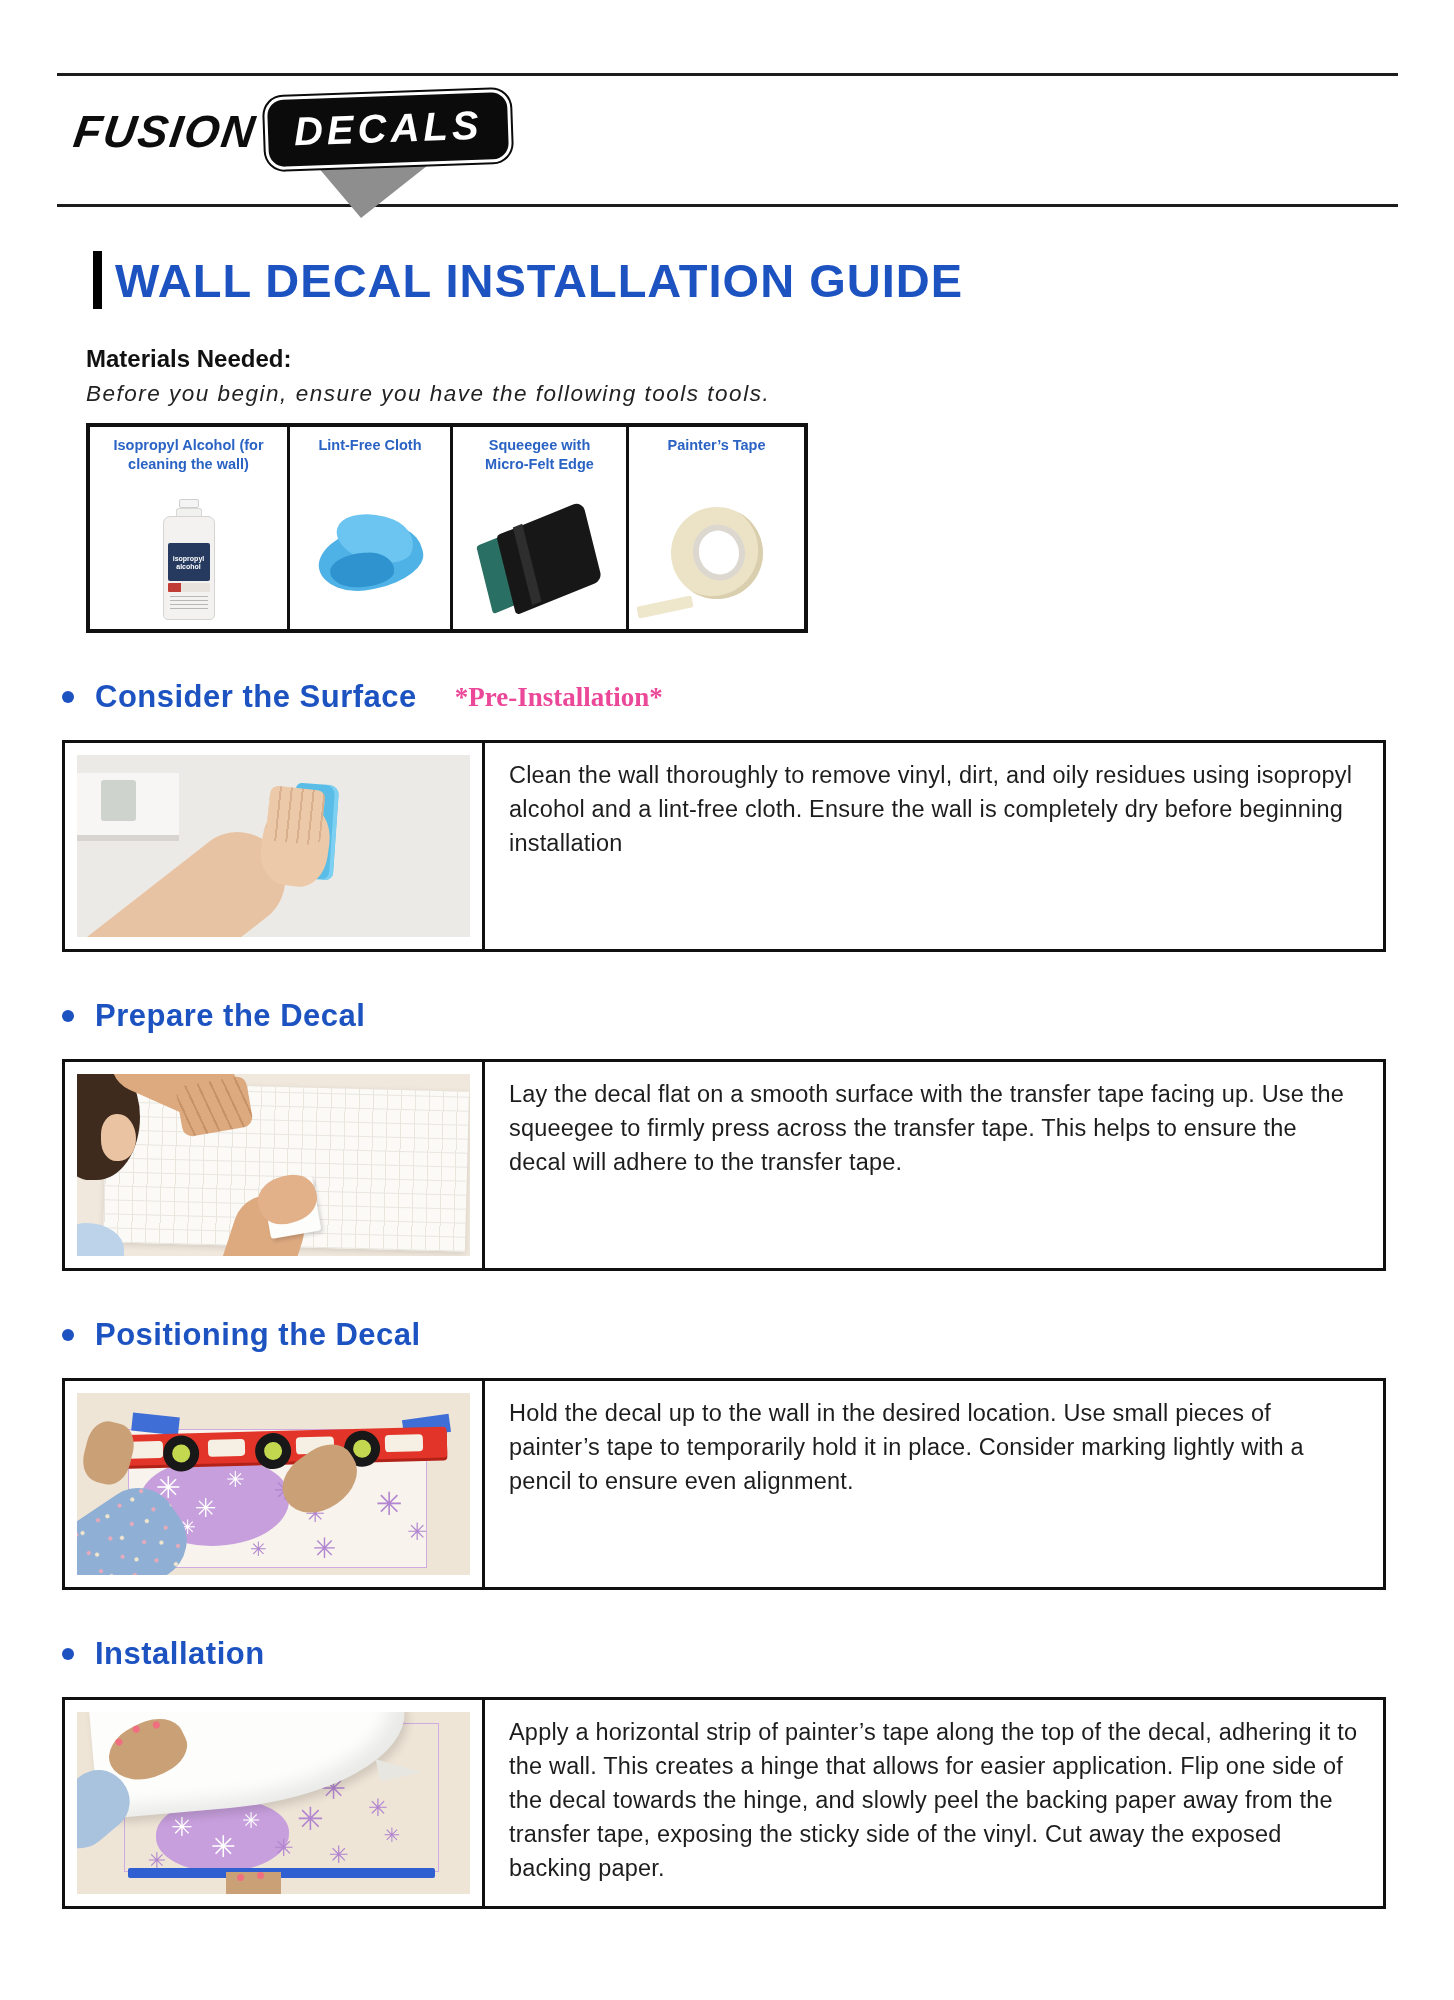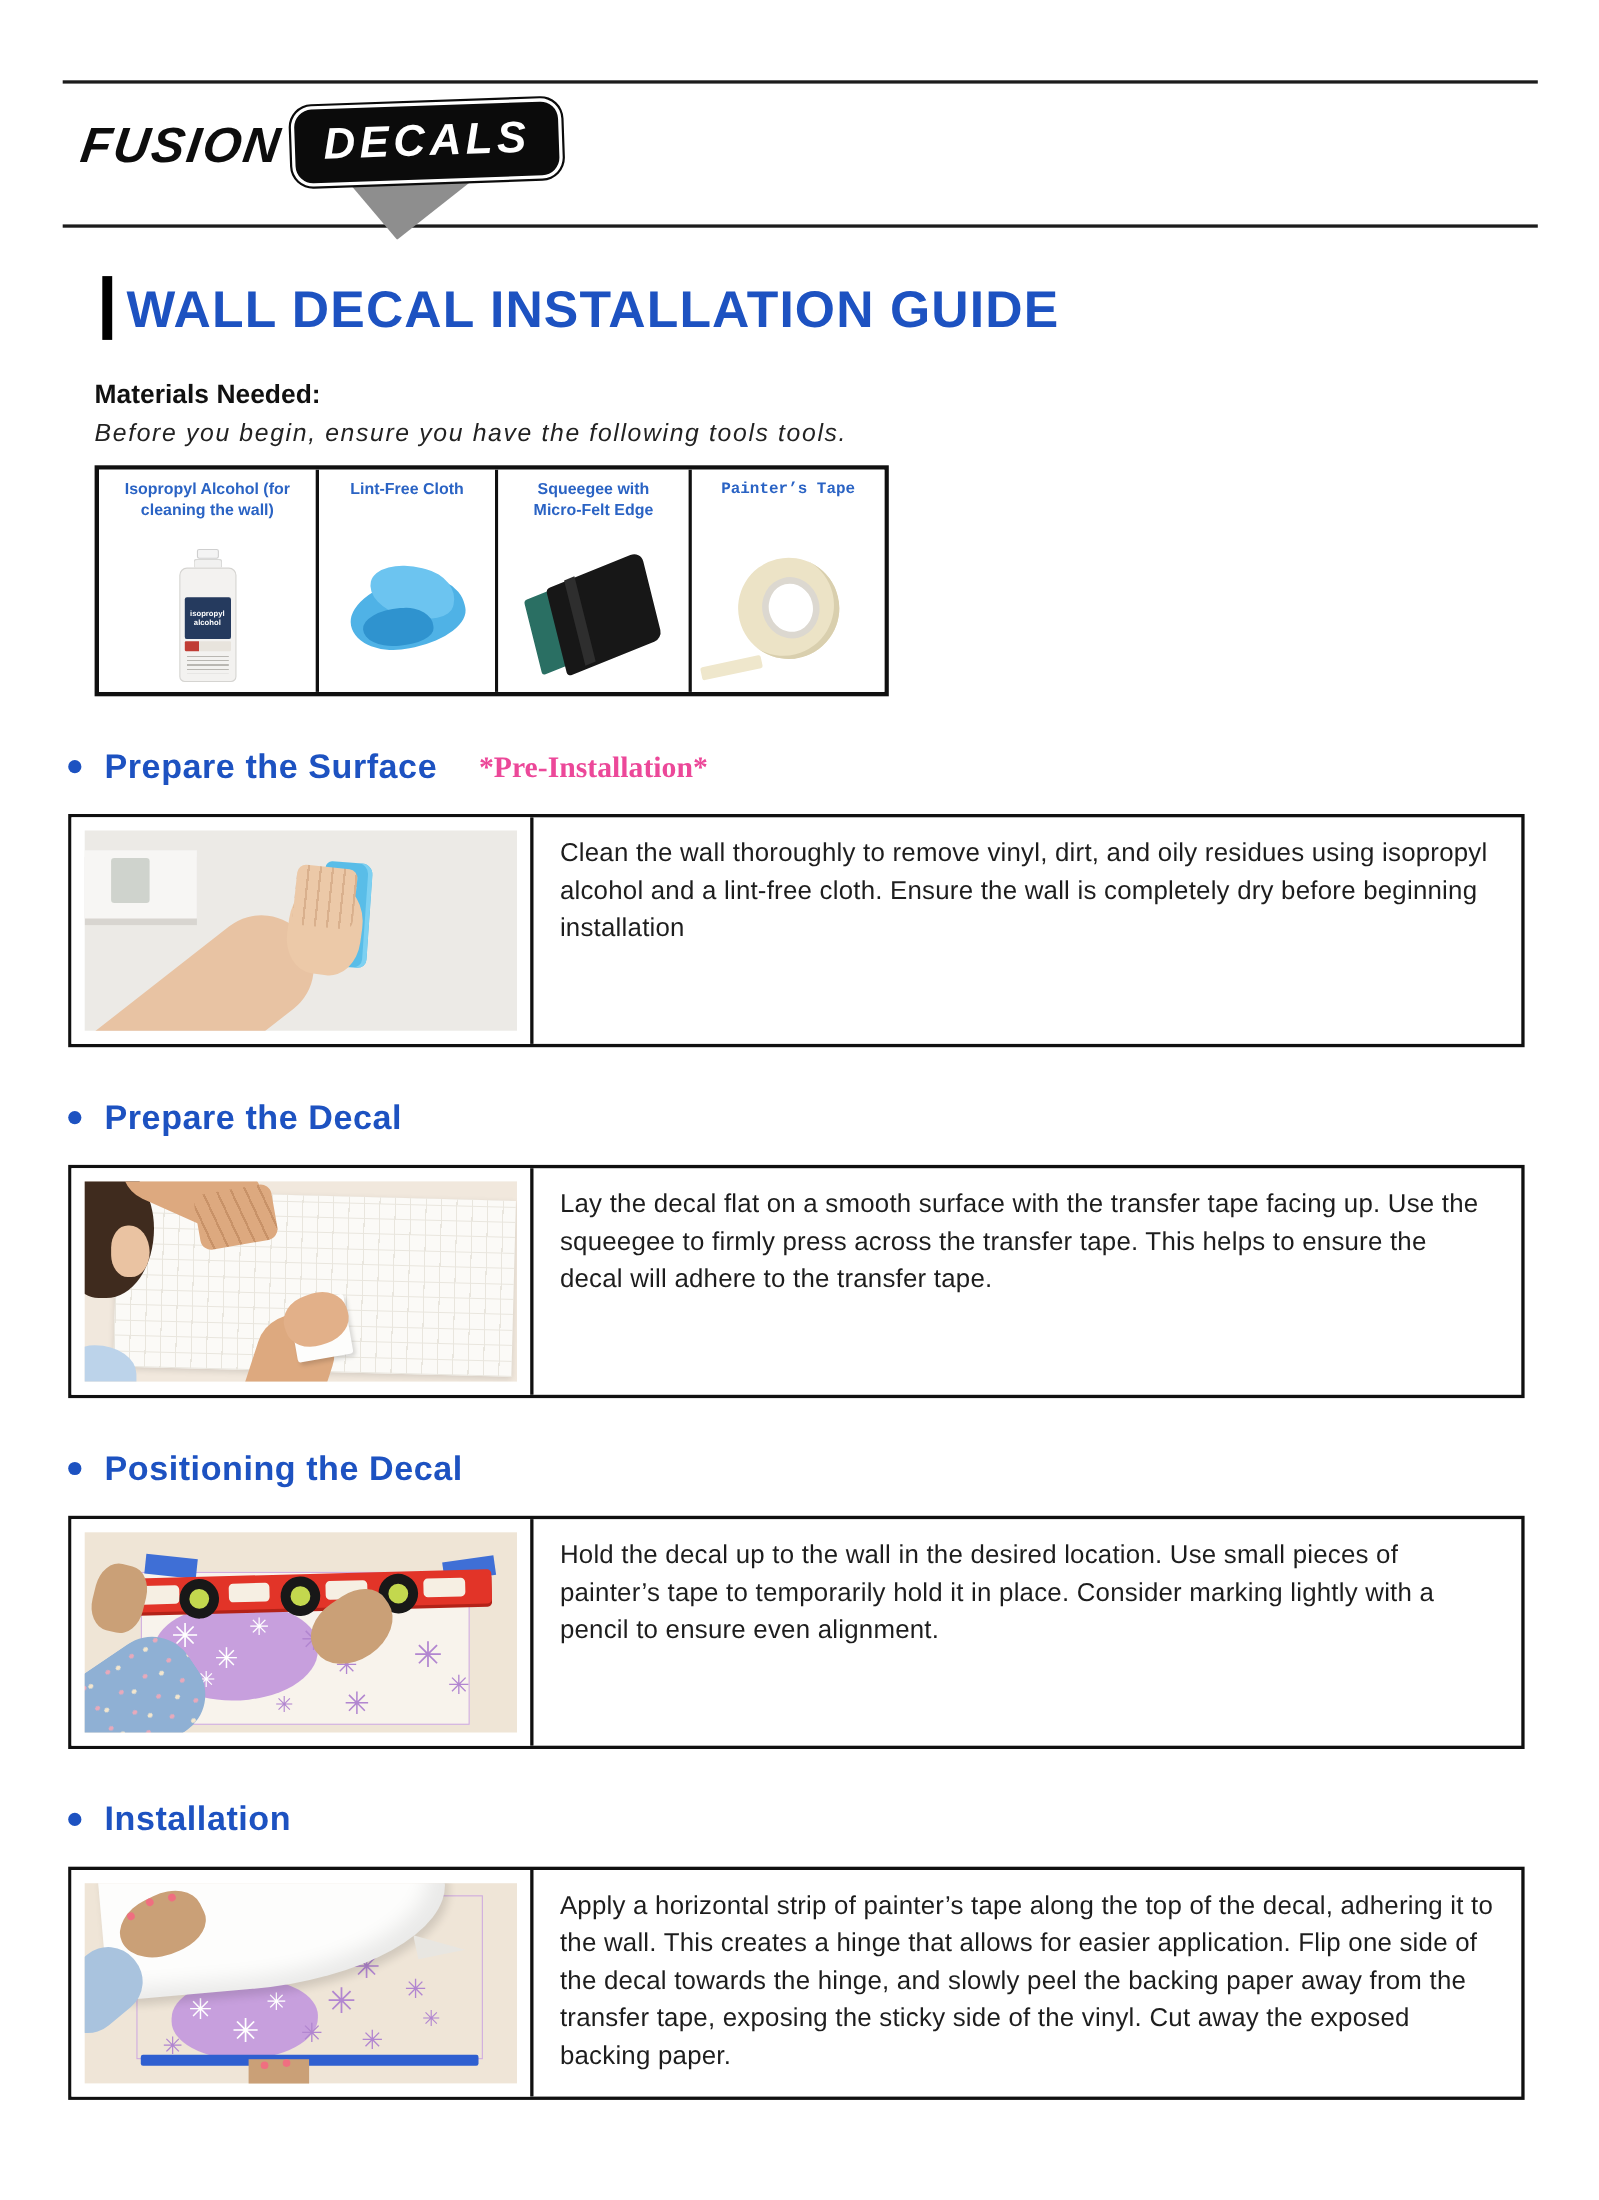--- a/index.html
+++ b/index.html
@@ -27,21 +27,21 @@
   .title-row{display:flex;align-items:center;margin:44px 0 0 62px;padding-left:31px;}
   .title-bar{width:9px;height:58px;background:#000;margin-right:13px;}
   .page-title{font-size:47px;font-weight:800;color:var(--blue);letter-spacing:1px;margin:0;}
 
   
   .materials{margin:36px 0 0 86px;}
   .materials-heading{font-size:24px;font-weight:800;color:#111;}
   .materials-sub{font-size:22.5px;font-style:italic;letter-spacing:1.5px;margin-top:8px;color:#222;}
   .materials-table{display:grid;grid-template-columns:200px 163px 176px 175px;border:4px solid #101010;margin-top:16px;width:722px;background:#fff;}
   .m-cell{border-right:3px solid #101010;display:flex;flex-direction:column;background:#fff;}
-  .m-cell:last-child{border-right:none;font-family:Liberation Mono, monospace;}
+  .m-cell:last-child{border-right:none;}
   .m-label{color:var(--blue-label);font-weight:800;font-size:14.5px;text-align:center;padding:9px 12px 2px;line-height:1.3;min-height:62px;}
   .m-img{height:140px;position:relative;overflow:hidden;}
 
   
   .bottle{position:absolute;left:50%;top:10px;transform:translateX(-50%);width:52px;}
   .bottle-cap{width:20px;height:9px;background:#f4f4f4;border:1px solid #cfcfcf;border-radius:2px;margin:0 auto;}
   .bottle-neck{width:26px;height:8px;background:#f1f1f0;border:1px solid #d8d8d6;border-bottom:none;margin:0 auto;border-radius:3px 3px 0 0;}
   .bottle-body{width:52px;height:104px;background:#f3f2f0;border:1px solid #d5d4d1;border-radius:7px 7px 5px 5px;position:relative;}
   .bottle-label{position:absolute;left:4px;right:4px;top:26px;height:38px;background:#253a5e;border-radius:2px;color:#fff;font-size:7px;font-weight:700;text-align:center;padding-top:12px;line-height:1.2;}
   .bottle-warn{position:absolute;left:4px;right:4px;top:66px;height:9px;background:linear-gradient(90deg,#c03c34 0 30%,#e8e4dd 30% 100%);border-radius:1px;}
@@ -198,21 +198,21 @@
           </div>
           <div class="tape-tail"></div>
         </div>
       </div>
 
     </div>
   </div>
 
   <div class="sec-head">
     <span class="sec-dot"></span>
-    <span class="sec-title">Prepare the Surface</span>
+    <span class="sec-title">Consider the Surface</span>
     <span class="sec-note">*Pre-Installation*</span>
   </div>
   <div class="step-box">
     <div class="photo-pane">
       <div class="photo p1">
         <div class="shelf"></div>
         <div class="jar"></div>
         <div class="arm"></div>
         <div class="cloth"></div>
         <div class="hand"></div>

